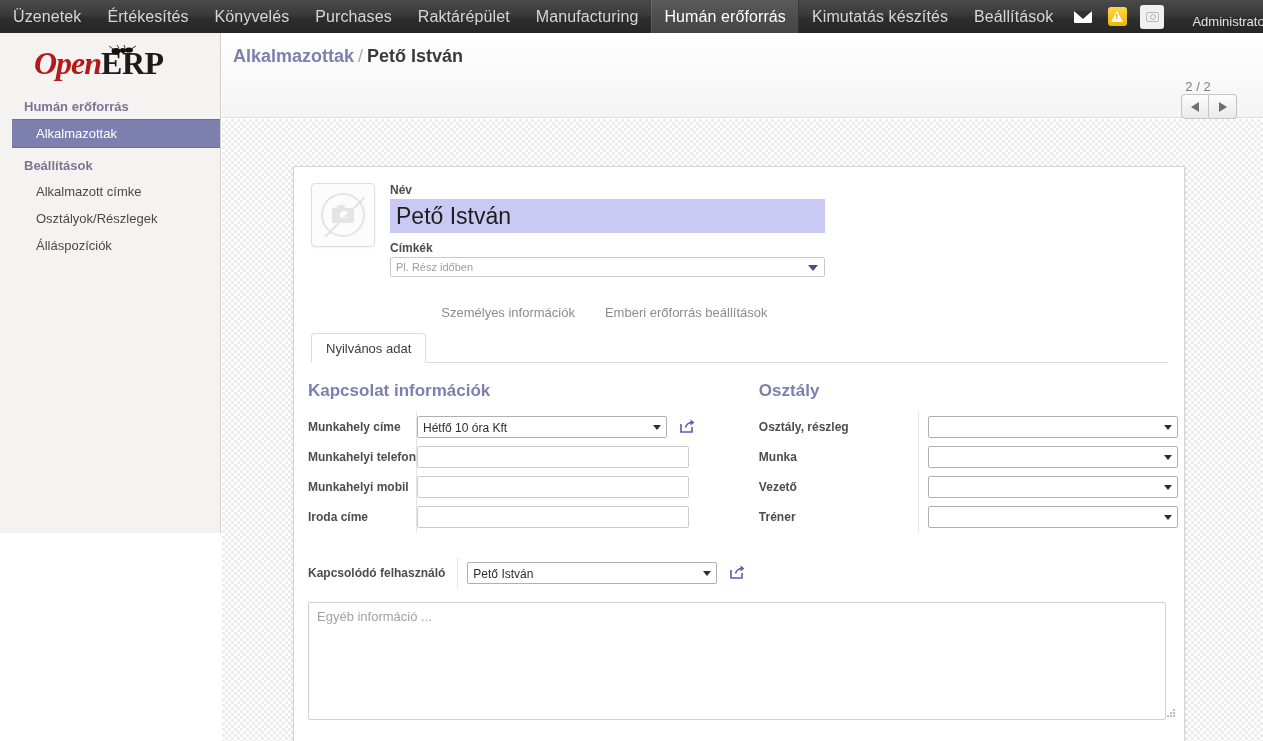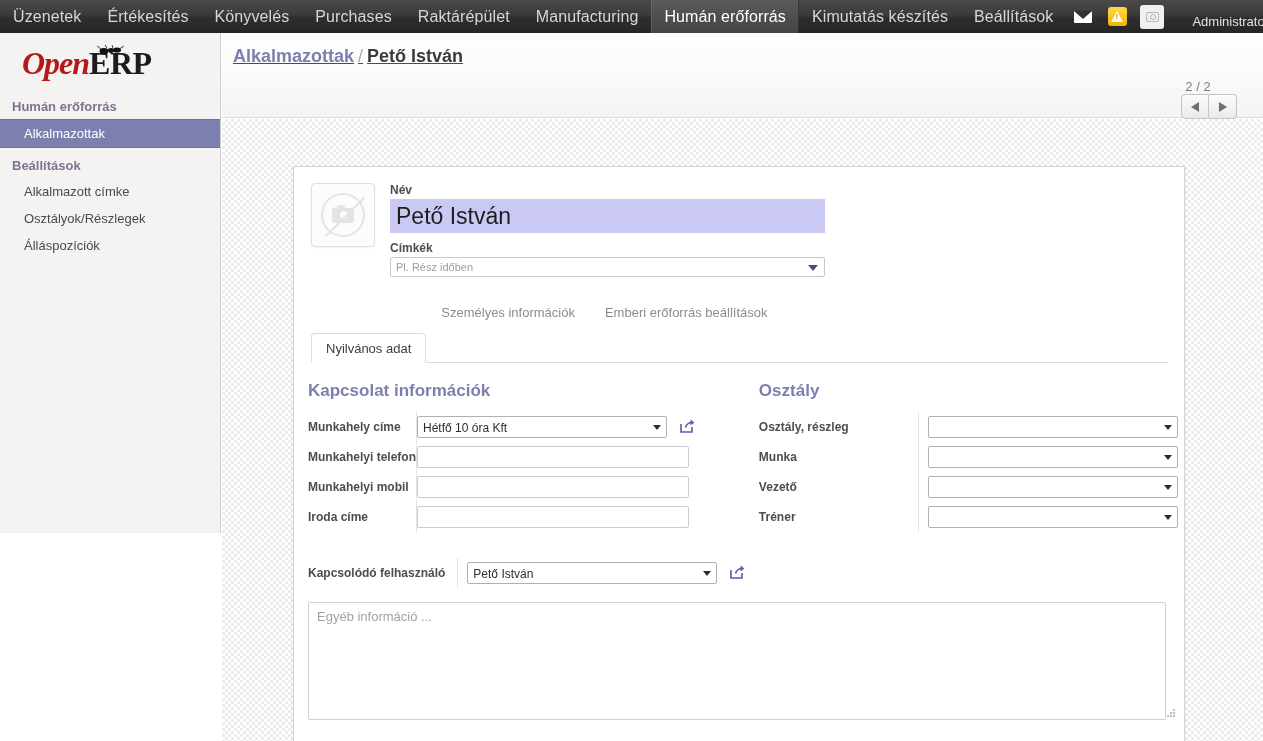--- a/index.html
+++ b/index.html
@@ -111,20 +111,21 @@
     border-right: 4px solid transparent;
     border-top: 4px solid #b4b4b4;
   }
 
   
   #sidebar {
     position: absolute; top: 33px; left: 0;
     width: 221px; height: 500px;
     background: #f4f3f2;
     border-right: 1px solid #d2d0ce;
+    padding-left: 12px;
   }
   #logo {
     padding: 14px 0 10px 22px;
     font-family: "Liberation Serif", serif;
     font-size: 32px;
     line-height: 1;
     position: relative;
     user-select: none;
   }
   #logo .open { color: #b51a1a; font-style: italic; font-weight: bold; letter-spacing:-1px;}
@@ -160,21 +161,20 @@
     position: absolute; top: 33px; left: 222px;
     width: 1041px; height: 708px;
     background: #ffffff;
     overflow: hidden;
   }
   #header-zone {
     position: relative;
     height: 85px;
     background: linear-gradient(to bottom, #ffffff 0%, #f4f4f4 100%);
     border-bottom: 1px solid #dcdcdc;
-    text-decoration: underline;
   }
   #breadcrumb {
     padding: 13px 0 0 11px;
     font-size: 18px;
     font-weight: bold;
   }
   #breadcrumb .bc-link { color: #7d7faf; cursor: pointer; }
   #breadcrumb .bc-sep  { color: #a9a9a9; font-weight: normal; margin: 0 4px; }
   #breadcrumb .bc-cur  { color: #3b3b3b; }
 

